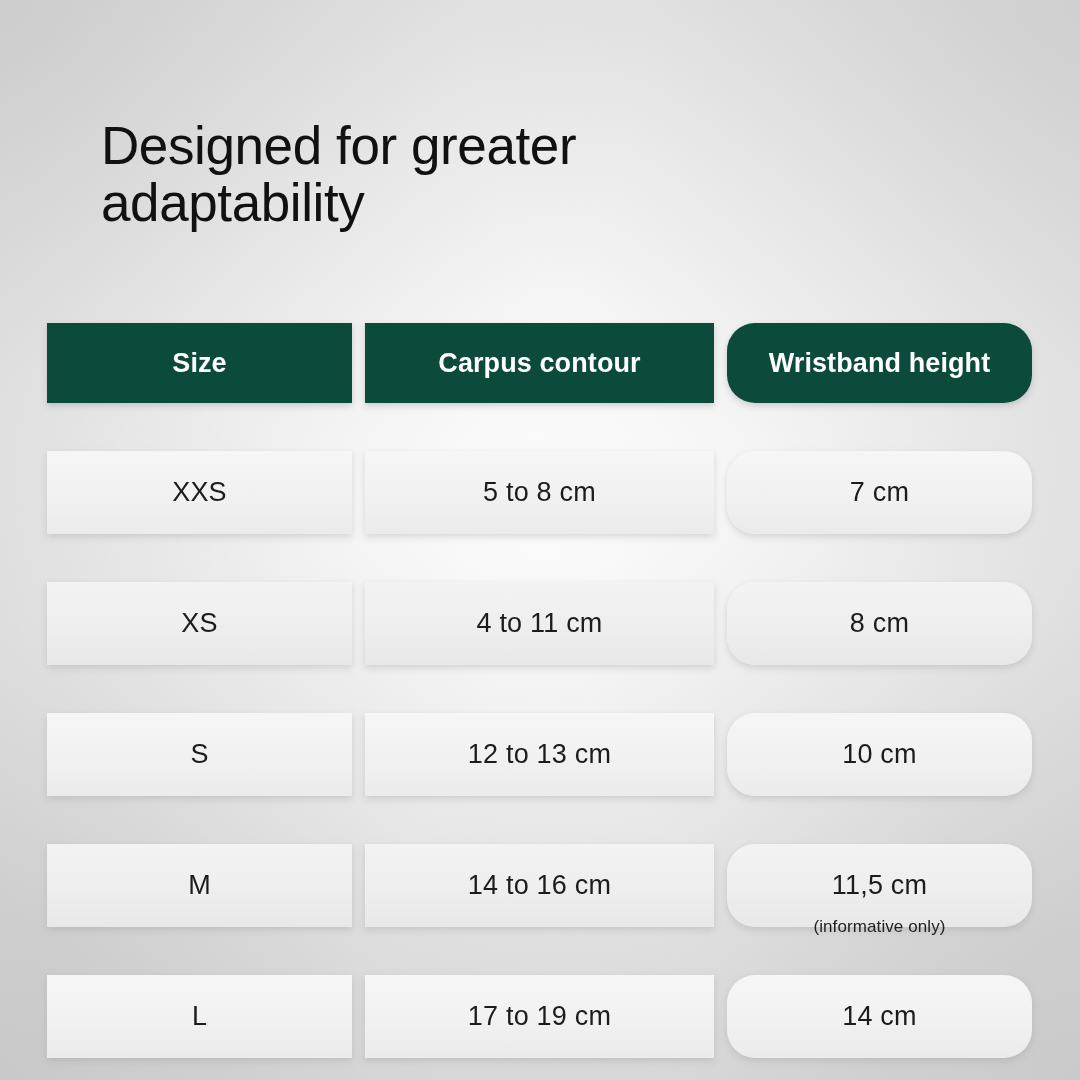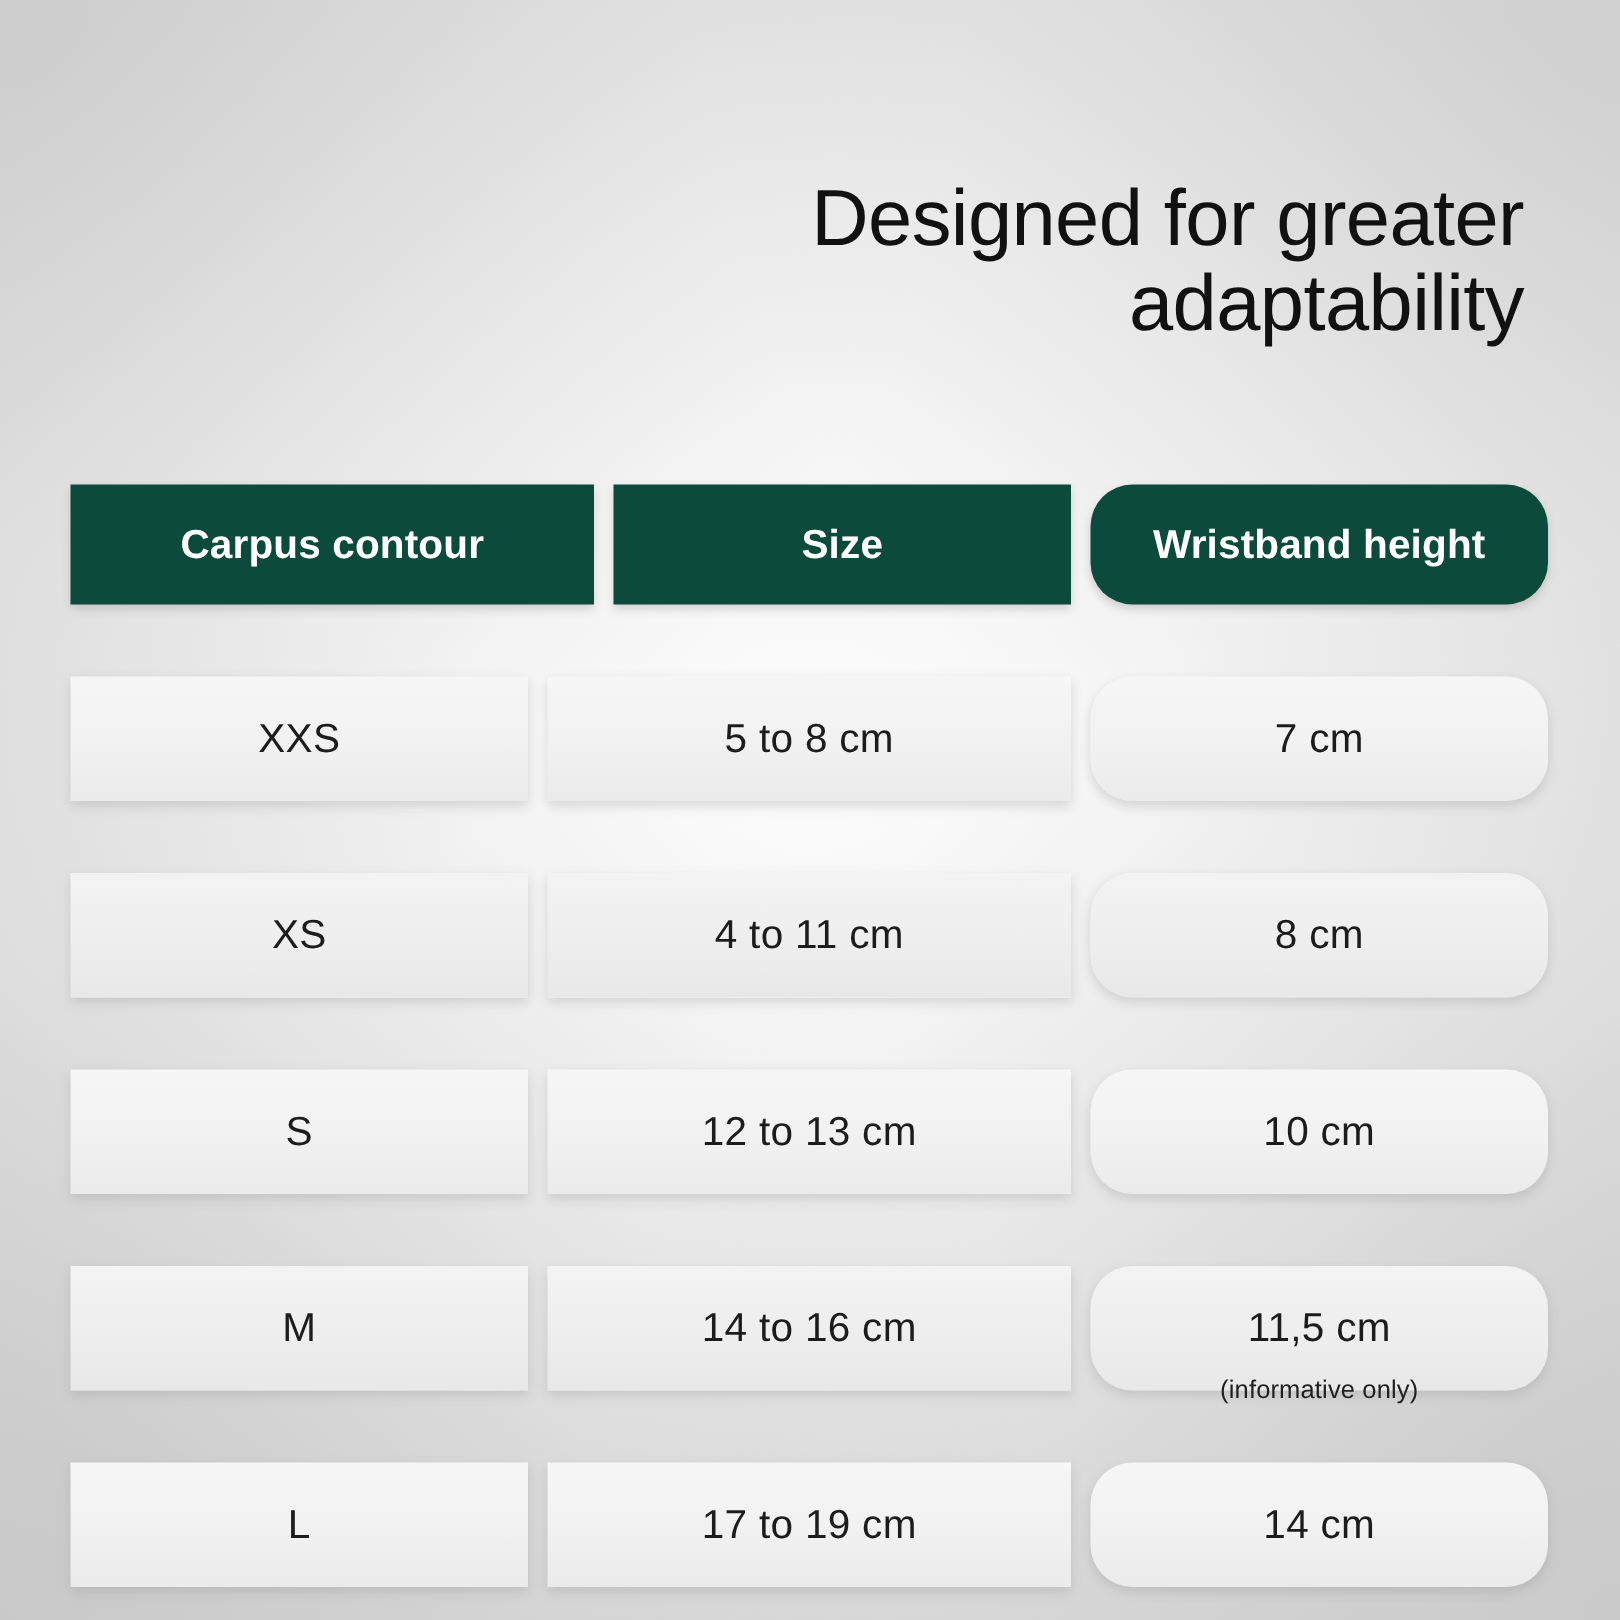--- a/index.html
+++ b/index.html
@@ -39,27 +39,27 @@
       radial-gradient(circle at 100% 0%, rgba(168,168,168,0.26) 0%, rgba(168,168,168,0) 40%),
       radial-gradient(circle at 0% 100%, rgba(160,160,160,0.34) 0%, rgba(160,160,160,0) 46%),
       radial-gradient(circle at 100% 100%, rgba(160,160,160,0.32) 0%, rgba(160,160,160,0) 46%);
   }
 
   .title {
     position: absolute;
     left: 0;
     right: 0;
     top: 118px;
-    text-align: right;
+    text-align: left;
     font-size: 53px;
     line-height: 1.07;
     font-weight: 300;
     letter-spacing: -0.4px;
     color: #111111;
-    padding: 0 64px;
+    padding: 0 101px;
     box-sizing: border-box;
     white-space: pre-line;
   }
 
   .table {
     position: absolute;
     left: 47px;
     top: 323px;
     width: 985px;
   }
@@ -129,22 +129,22 @@
 <body>
 
 <div class="stage">
 
   <div class="title">Designed for greater
 adaptability</div>
 
   <div class="table">
 
     <div class="row head-row">
+      <div class="cell c1">Size</div>
       <div class="cell c2">Carpus contour</div>
-      <div class="cell c1">Size</div>
       <div class="cell c3">Wristband height</div>
     </div>
 
     <div class="row body-row">
       <div class="cell c1">XXS</div>
       <div class="cell c2">5 to 8 cm</div>
       <div class="cell c3">7 cm</div>
     </div>
 
     <div class="row body-row">

